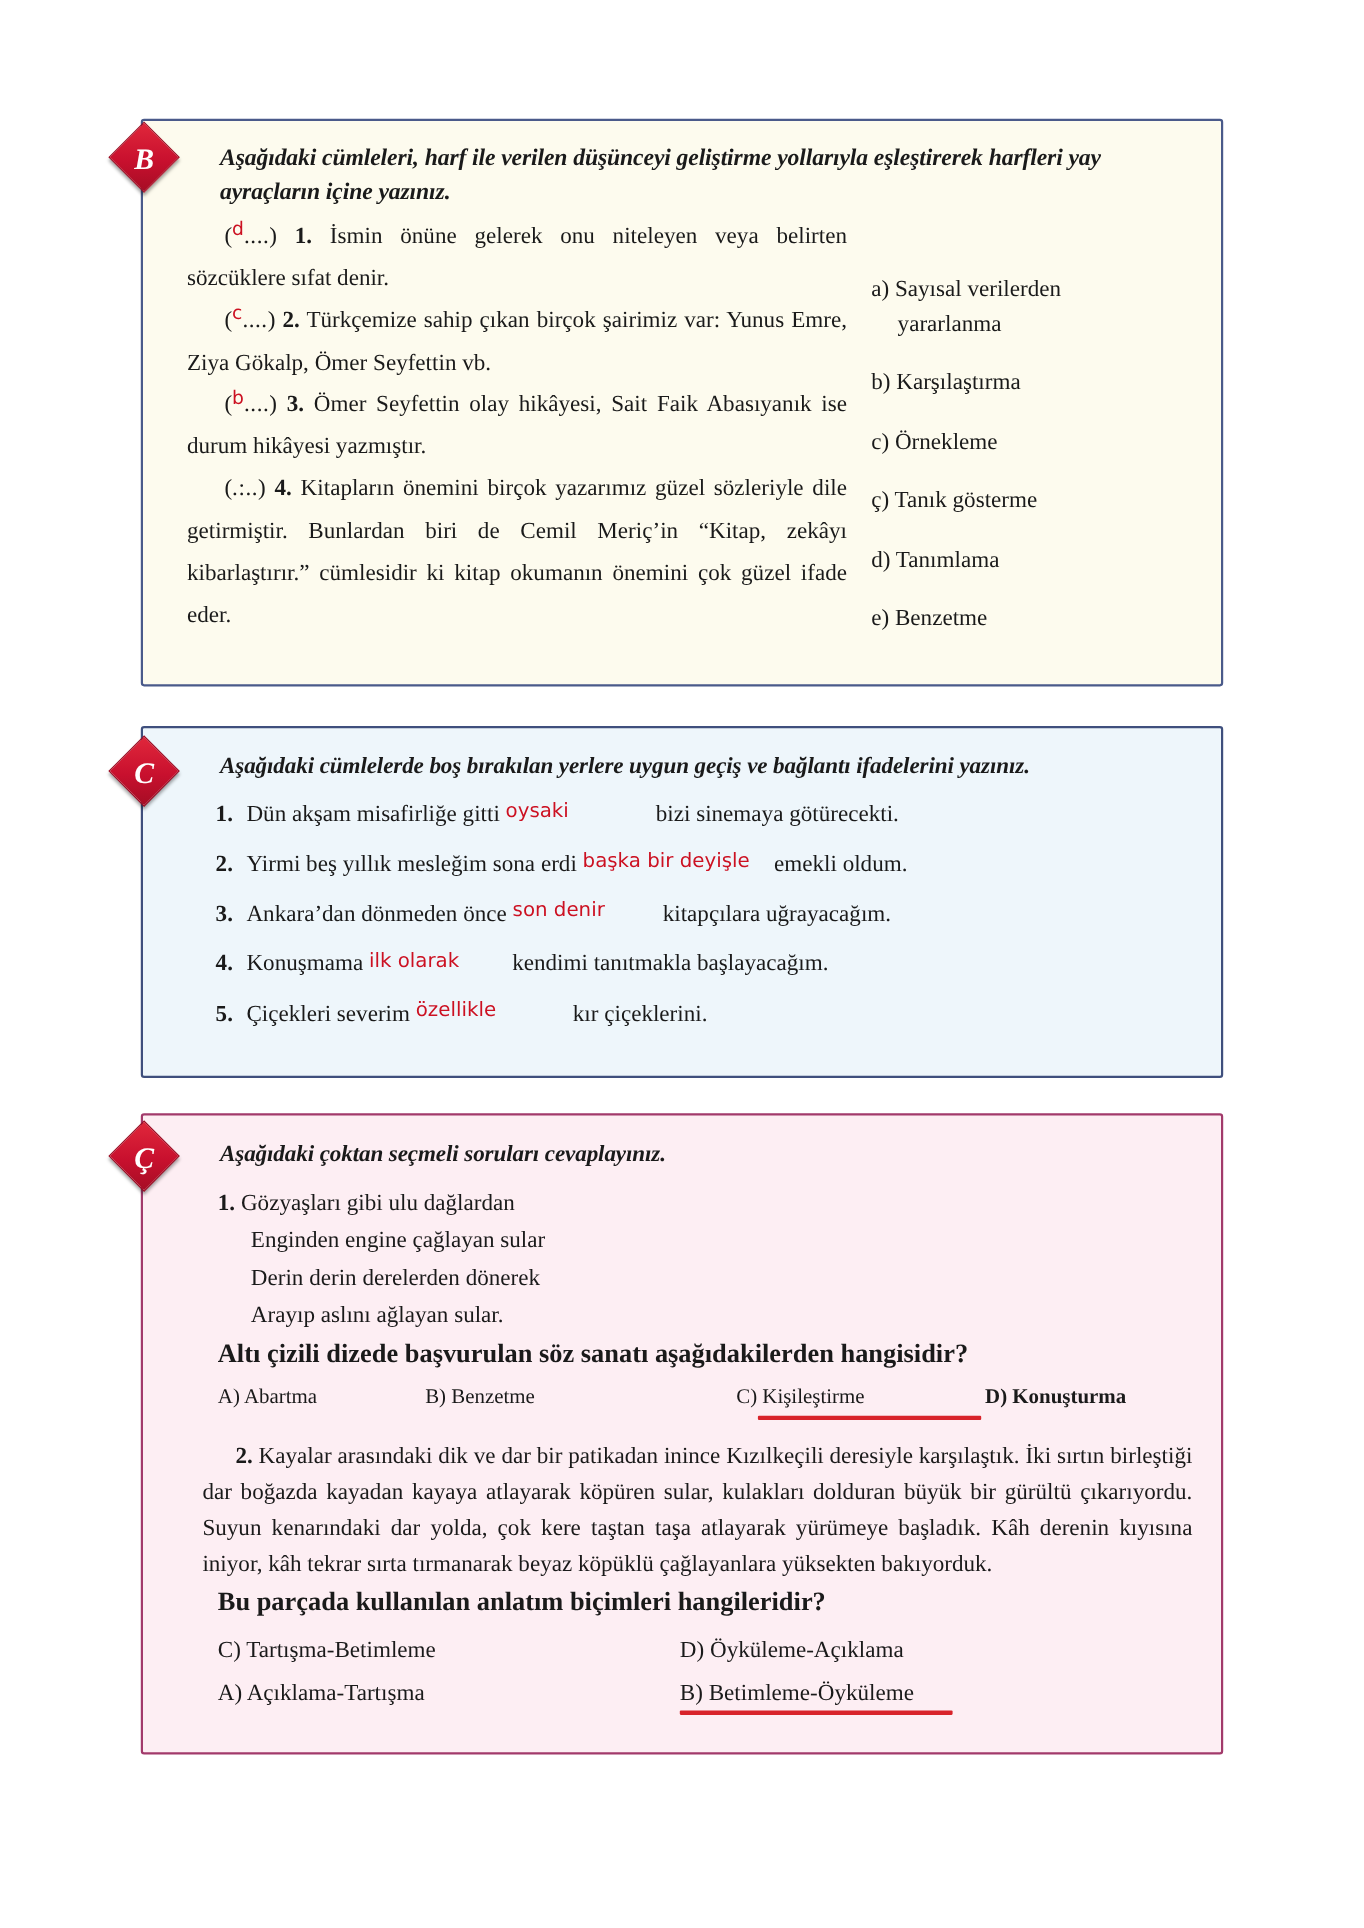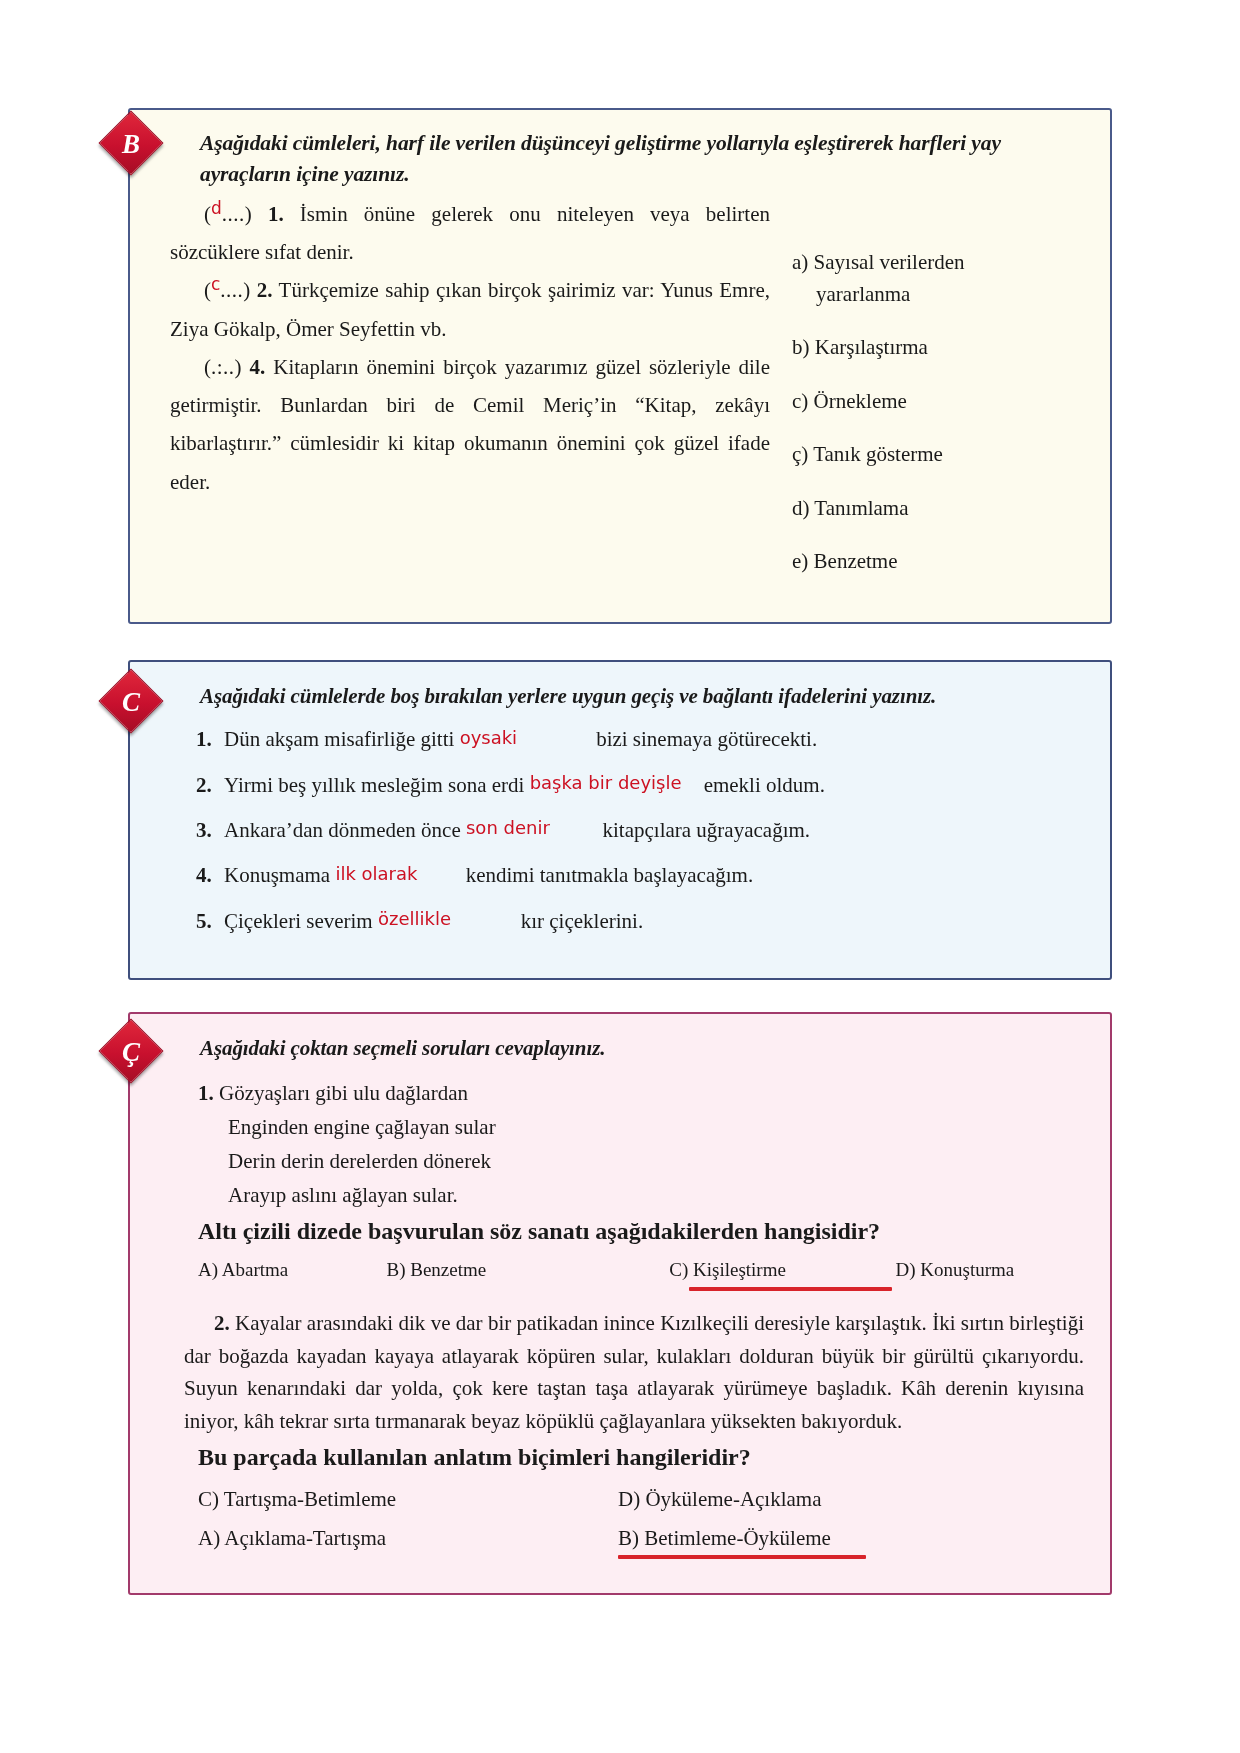--- a/index.html
+++ b/index.html
@@ -156,21 +156,21 @@
   .choices {
     display: flex;
     margin-top: 14px;
     margin-left: 28px;
     font-size: 19px;
   }
   .choice { position: relative; }
   .ch1 { width: 200px; }
   .ch2 { width: 300px; }
   .ch3 { width: 240px; }
-  .ch4 { width: 200px; }
+  .ch4 { width: 200px; font-weight: bold; }
   .redline {
     position: absolute;
     left: 20px; right: 4px;
     bottom: -10px;
     height: 4px;
     background: #d8232a;
     border-radius: 1px;
   }
   .para {
     font-size: 21px;
@@ -213,20 +213,25 @@
           <span class="num">1.</span>
           <span>İsmin önüne gelerek onu niteleyen veya belirten sözcüklere sıfat denir.</span>
         </div>
 
         <div class="b-item">
           <span class="paren">(<span class="ans">c</span><span class="dots">....</span>)</span>
           <span class="num">2.</span>
           <span>Türkçemize sahip çıkan birçok şairimiz var: Yunus Emre, Ziya Gökalp, Ömer Seyfettin vb.</span>
         </div>
 
+        <div class="b-item">
+          <span class="paren">(<span class="ans">b</span><span class="dots">....</span>)</span>
+          <span class="num">3.</span>
+          <span>Ömer Seyfettin olay hikâyesi, Sait Faik Abasıyanık ise durum hikâyesi yazmıştır.</span>
+        </div>
 
         <div class="b-item">
           <span class="paren">(<span class="ans"></span><span class="dots">.:..</span>)</span>
           <span class="num">4.</span>
           <span>Kitapların önemini birçok  yazarımız güzel sözleriyle dile getirmiştir. Bunlardan biri de Cemil Meriç’in “Kitap, zekâyı kibarlaştırır.” cümlesidir ki kitap okumanın önemini çok güzel ifade eder.</span>
         </div>
 
 
       </div>
 

